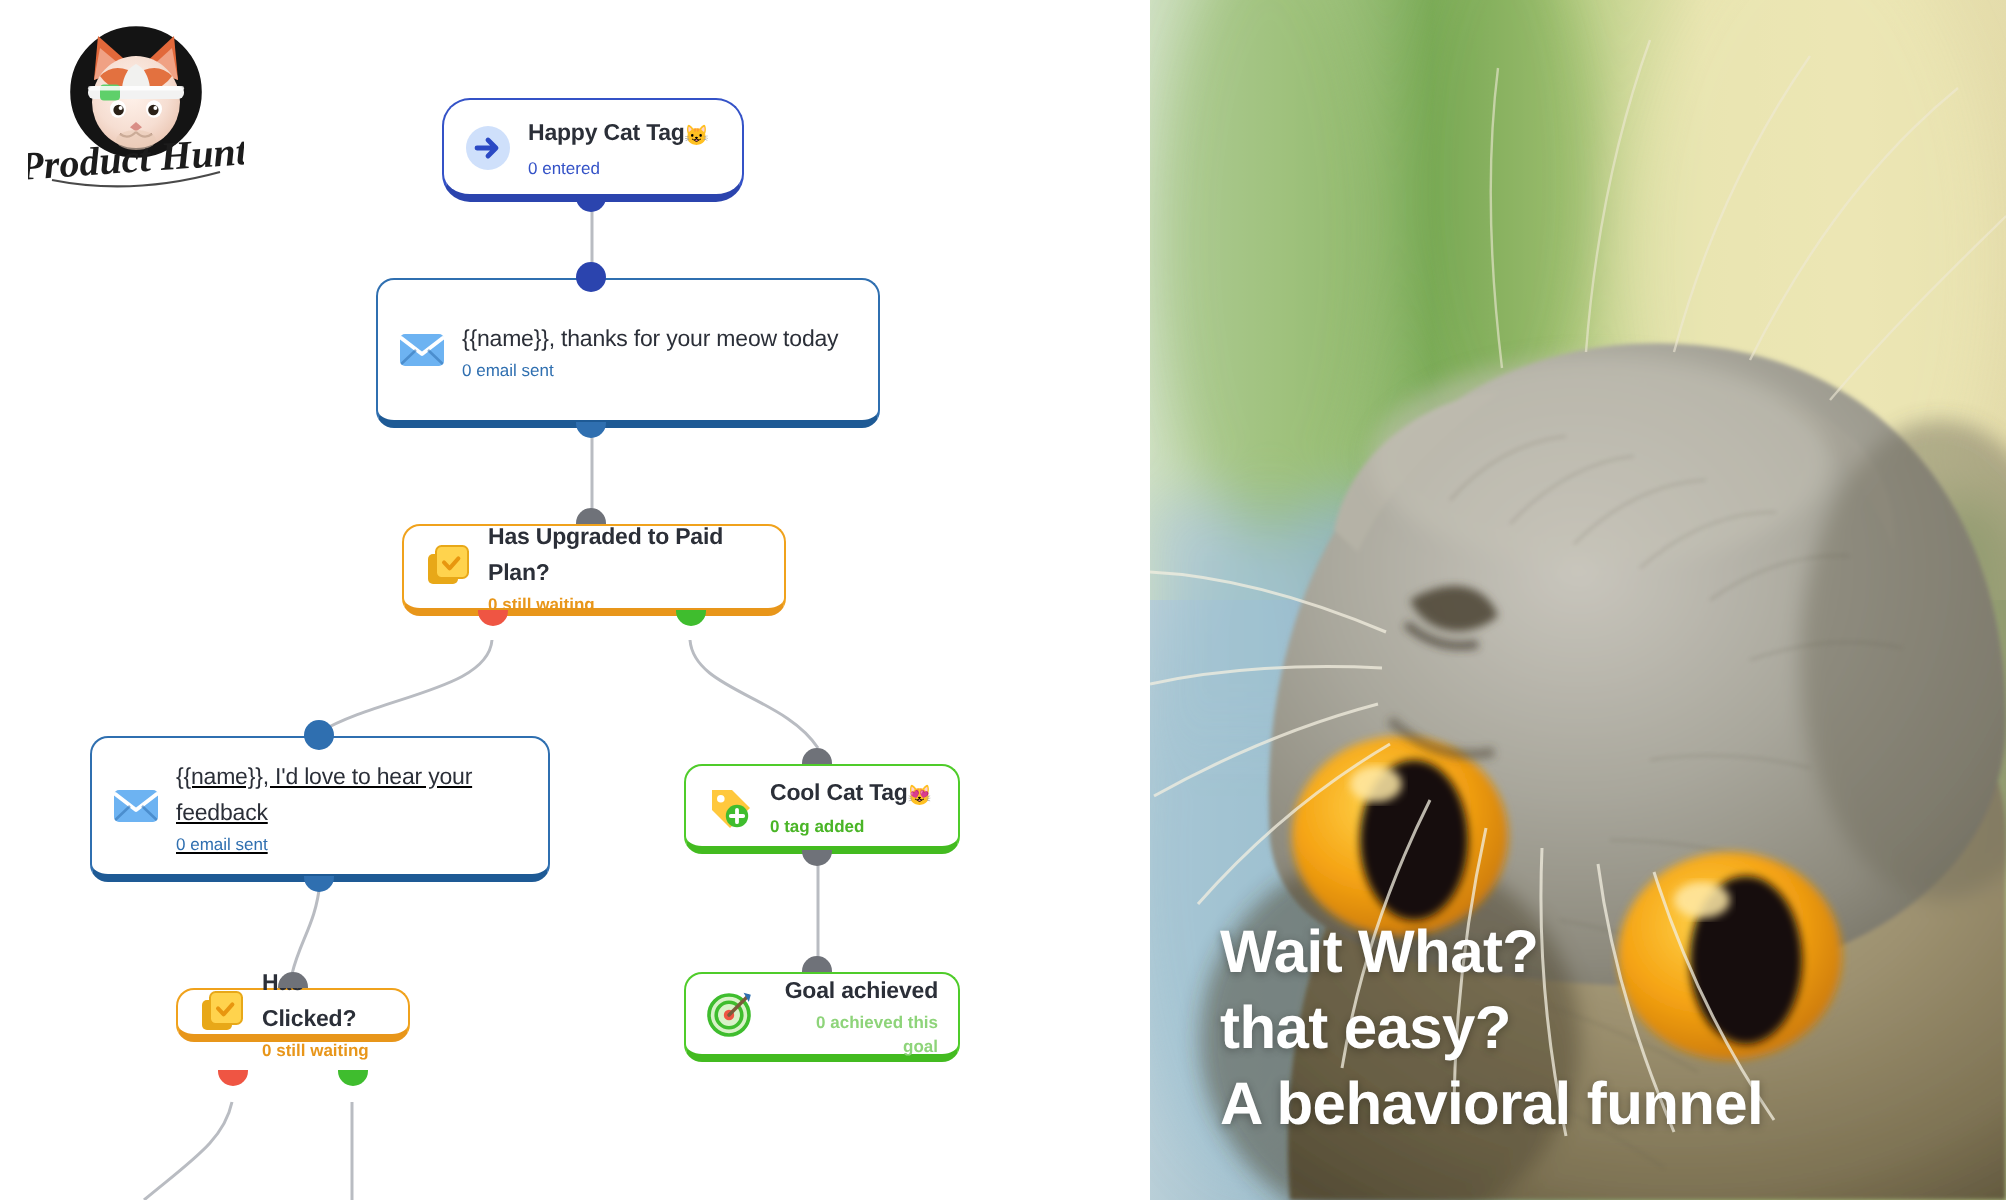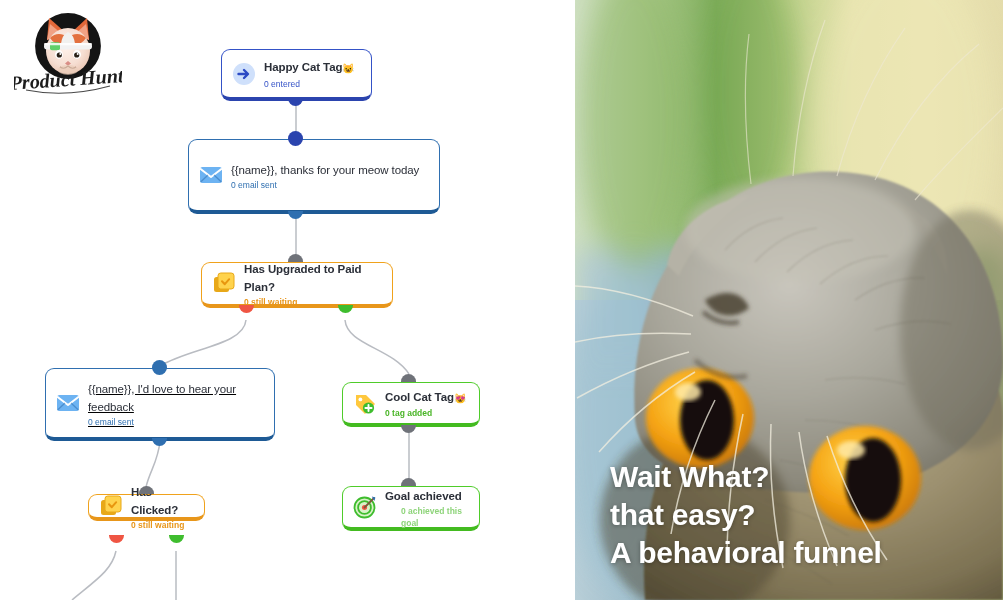--- a/index.html
+++ b/index.html
@@ -41,21 +41,21 @@
 
   
   .n-trigger{border:1.4px solid #3452c7;border-bottom:4px solid #2b44ae;}
   .n-trigger .sub{color:#3452c7;}
   .n-email{border:1.2px solid #2f6fb0;border-bottom:4px solid #1e5a95;}
   .n-email .sub{color:#2f6fb0;}
   .n-cond{border:1.6px solid #f0a21c;border-bottom:4px solid #e8961a;}
   .n-cond .sub{color:#e8961a;font-weight:600;}
   .n-tag{border:1.6px solid #4fcc2a;border-bottom:4px solid #43bb20;}
   .n-tag .sub{color:#4ab527;font-weight:600;}
-  .n-goal{border:1.6px solid #4fcc2a;border-bottom:4px solid #43bb20;}
+  .n-goal{border:1.6px solid #4fcc2a;border-bottom:4px solid #43bb20;text-align:right;}
   .n-goal .sub{color:#8ed47a;font-weight:600;margin-left:16px;}
 
   
   .dot{position:absolute;width:15px;height:15px;border-radius:50%;z-index:7;}
   .dot.half-b{border-radius:0 0 9px 9px;height:8px;width:15px;}
   .dot.half-t{border-radius:9px 9px 0 0;height:8px;width:15px;}
   .d-blue{background:#2b44ae;}
   .d-blue2{background:#2f6fb0;}
   .d-gray{background:#6f7279;}
   .d-red{background:#ef5543;}
@@ -151,21 +151,21 @@
         <path d="M160 441 C 158 462, 150 470, 146 487"></path>
 
         <path d="M409 432 L409 485"></path>
 
         <path d="M116 551 C 112 570, 96 580, 72 600"></path>
 
         <path d="M176 551 L176 600"></path>
       </g>
     </svg>
 
-    <div class="node n-trigger" style="left:221px;top:49px;width:151px;height:52px;">
+    <div class="node n-trigger" style="left:221px;top:49px;width:151px;height:52px;border-radius:14px;">
       <span class="ic">
         <svg width="24" height="24" viewBox="0 0 24 24">
           <circle cx="12" cy="12" r="11" fill="#cfe0fb"></circle>
           <path d="M6.5 12 h9 M12 8 l4 4 -4 4" stroke="#2b49c4" stroke-width="2.4" fill="none" stroke-linecap="round" stroke-linejoin="round"></path>
         </svg>
       </span>
       <span class="txt">
         <span class="ttl"><span>Happy Cat Tag</span><span class="emo">😺</span></span>
         <span class="sub" style="display:block">0 entered</span>
       </span>

